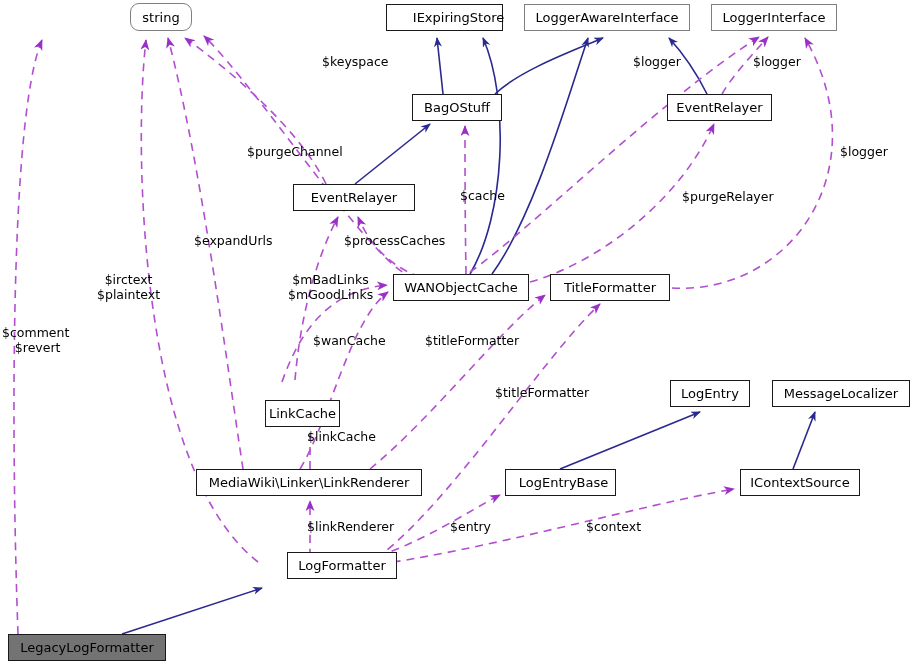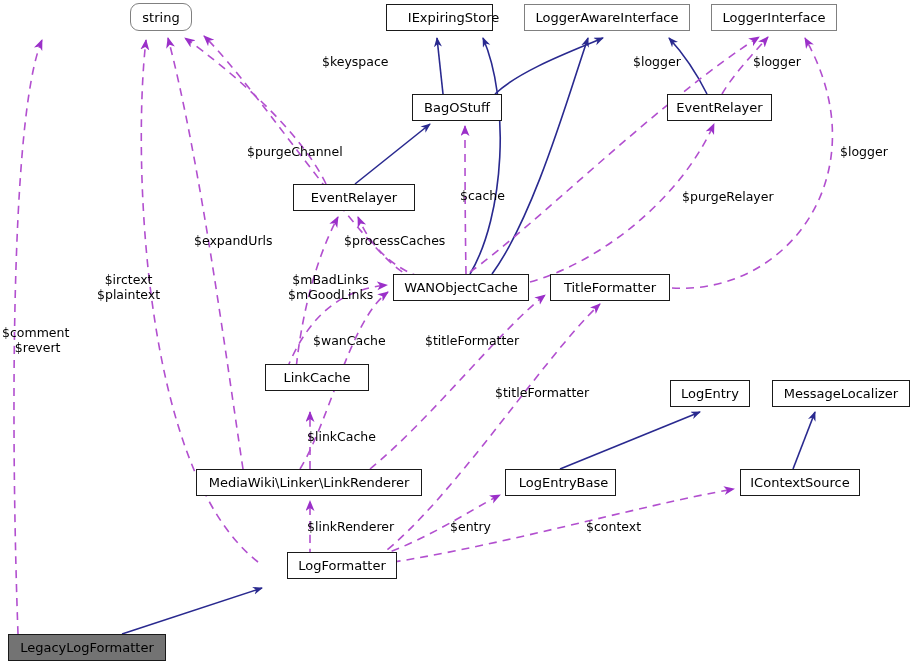--- a/index.html
+++ b/index.html
@@ -114,21 +114,21 @@
 
       <path d="M365,560 C420,545 470,510 500,495"></path>
 
       <path d="M365,566 C480,552 640,505 734,489"></path>
     </g>
   </svg>
 
   <div class="node light" style="left: 130px; top: 3px; width: 62px; height: 28px; border-radius: 9px;">
     <span>string</span>
   </div>
-  <div class="node solid" style="left: 386px; top: 4px; width: 107px; height: 27px; padding-left: 28px;">
+  <div class="node solid" style="left: 386px; top: 4px; width: 117px; height: 27px; padding-left: 28px;">
     <span>IExpiringStore</span>
   </div>
   <div class="node light" style="left: 524px; top: 4px; width: 166px; height: 27px;">
     <span>LoggerAwareInterface</span>
   </div>
   <div class="node light" style="left: 711px; top: 4px; width: 126px; height: 27px;">
     <span>LoggerInterface</span>
   </div>
   <div class="node solid" style="left: 412px; top: 94px; width: 90px; height: 27px;">
     <span>BagOStuff</span>
@@ -138,21 +138,21 @@
   </div>
   <div class="node solid" style="left: 293px; top: 184px; width: 122px; height: 27px;">
     <span>EventRelayer</span>
   </div>
   <div class="node solid" style="left: 393px; top: 274px; width: 136px; height: 27px;">
     <span>WANObjectCache</span>
   </div>
   <div class="node solid" style="left: 550px; top: 274px; width: 120px; height: 27px;">
     <span>TitleFormatter</span>
   </div>
-  <div class="node solid" style="left: 265px; top: 364px; width: 104px; height: 27px;">
+  <div class="node solid" style="left: 265px; top: 400px; width: 75px; height: 27px;">
     <span>LinkCache</span>
   </div>
   <div class="node solid" style="left: 670px; top: 380px; width: 80px; height: 27px;">
     <span>LogEntry</span>
   </div>
   <div class="node solid" style="left: 772px; top: 380px; width: 138px; height: 27px;">
     <span>MessageLocalizer</span>
   </div>
   <div class="node solid" style="left: 196px; top: 469px; width: 226px; height: 27px;">
     <span>MediaWiki\Linker\LinkRenderer</span>

